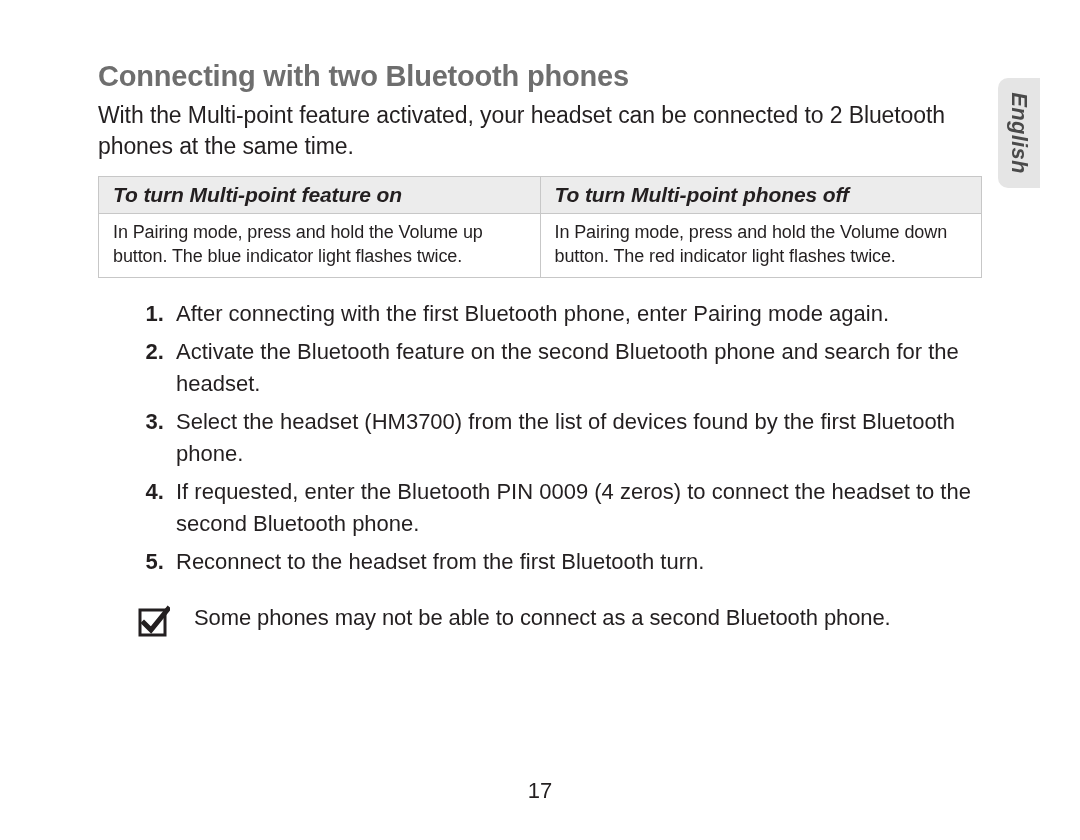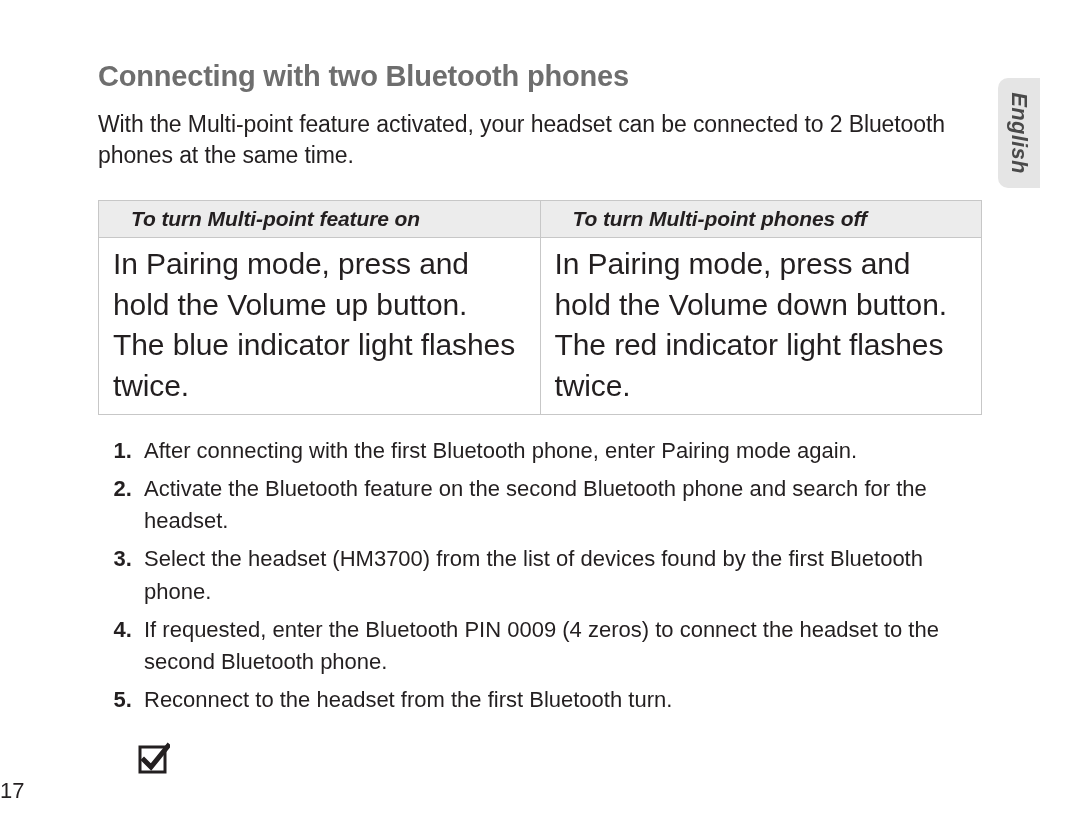--- a/index.html
+++ b/index.html
@@ -36,67 +36,68 @@
   .lang-tab span {
     transform: rotate(90deg);
     font-weight: 700;
     font-style: italic;
     font-size: 22px;
     color: #4a4a4a;
     letter-spacing: 0.3px;
     white-space: nowrap;
   }
   h2.section-title {
-    margin: 0 0 16px 0;
+    margin: 0 0 7px 0;
     font-size: 29px;
     font-weight: 700;
     color: #6e6e6e;
     letter-spacing: -0.2px;
   }
   p.intro {
-    margin: 0 0 29px 0;
+    margin: 0 0 14px 0;
     font-size: 23px;
     line-height: 1.35;
     letter-spacing: -0.1px;
   }
   table.feature {
     width: 100%;
     border-collapse: collapse;
     margin-bottom: 20px;
     table-layout: fixed;
   }
   table.feature th {
     background: #ececec;
     text-align: left;
     font-weight: 700;
     font-style: italic;
     font-size: 21px;
-    padding: 6px 14px 6px 32px;
+    padding: 6px 14px 6px 14px;
     border: 1px solid #c7c7c7;
     color: #231f20;
     width: 50%;
     letter-spacing: -0.1px;
   }
   table.feature td {
     border: 1px solid #c7c7c7;
     padding: 6px 14px 8px 14px;
-    font-size: 30px;
+    font-size: 18px;
     line-height: 1.35;
     vertical-align: top;
     letter-spacing: -0.1px;
   }
   ol.steps {
     margin: 0 0 24px 0;
     padding-left: 40px;
     font-size: 22px;
     line-height: 1.46;
   }
   ol.steps li {
     margin-bottom: 6px;
     padding-left: 6px;
+    margin-left: 32px;
   }
   ol.steps li::marker {
     font-weight: 700;
   }
   .note-row {
     display: flex;
     align-items: flex-start;
     gap: 24px;
     padding-left: 40px;
     margin-top: 10px;
@@ -110,21 +111,21 @@
   .note-text {
     font-size: 22px;
     line-height: 1.4;
     letter-spacing: -0.1px;
   }
   .page-number {
     position: absolute;
     bottom: 36px;
     left: 0;
     width: 100%;
-    text-align: left;
+    text-align: center;
     font-size: 22px;
     color: #231f20;
   }
 </style>
 </head>
 <body>
 
 <div class="page">
 
   <div class="lang-tab">
@@ -154,17 +155,18 @@
     <li>Select the headset (HM3700) from the list of devices found by the first Bluetooth phone.</li>
     <li>If requested, enter the Bluetooth PIN 0009 (4 zeros) to connect the headset to the second Bluetooth phone.</li>
     <li>Reconnect to the headset from the first Bluetooth turn.</li>
   </ol>
 
   <div class="note-row">
     <svg class="check-icon" viewBox="0 0 32 32">
       <rect x="2" y="5" width="25" height="25" fill="none" stroke="#231f20" stroke-width="3"></rect>
       <path d="M6 18 L13 25 L30 4" fill="none" stroke="#231f20" stroke-width="5" stroke-linecap="square" stroke-linejoin="miter"></path>
     </svg>
+    <div class="note-text">Some phones may not be able to connect as a second Bluetooth phone.</div>
   </div>
 
   <div class="page-number">17</div>
 
 </div>
 
 </body></html>

